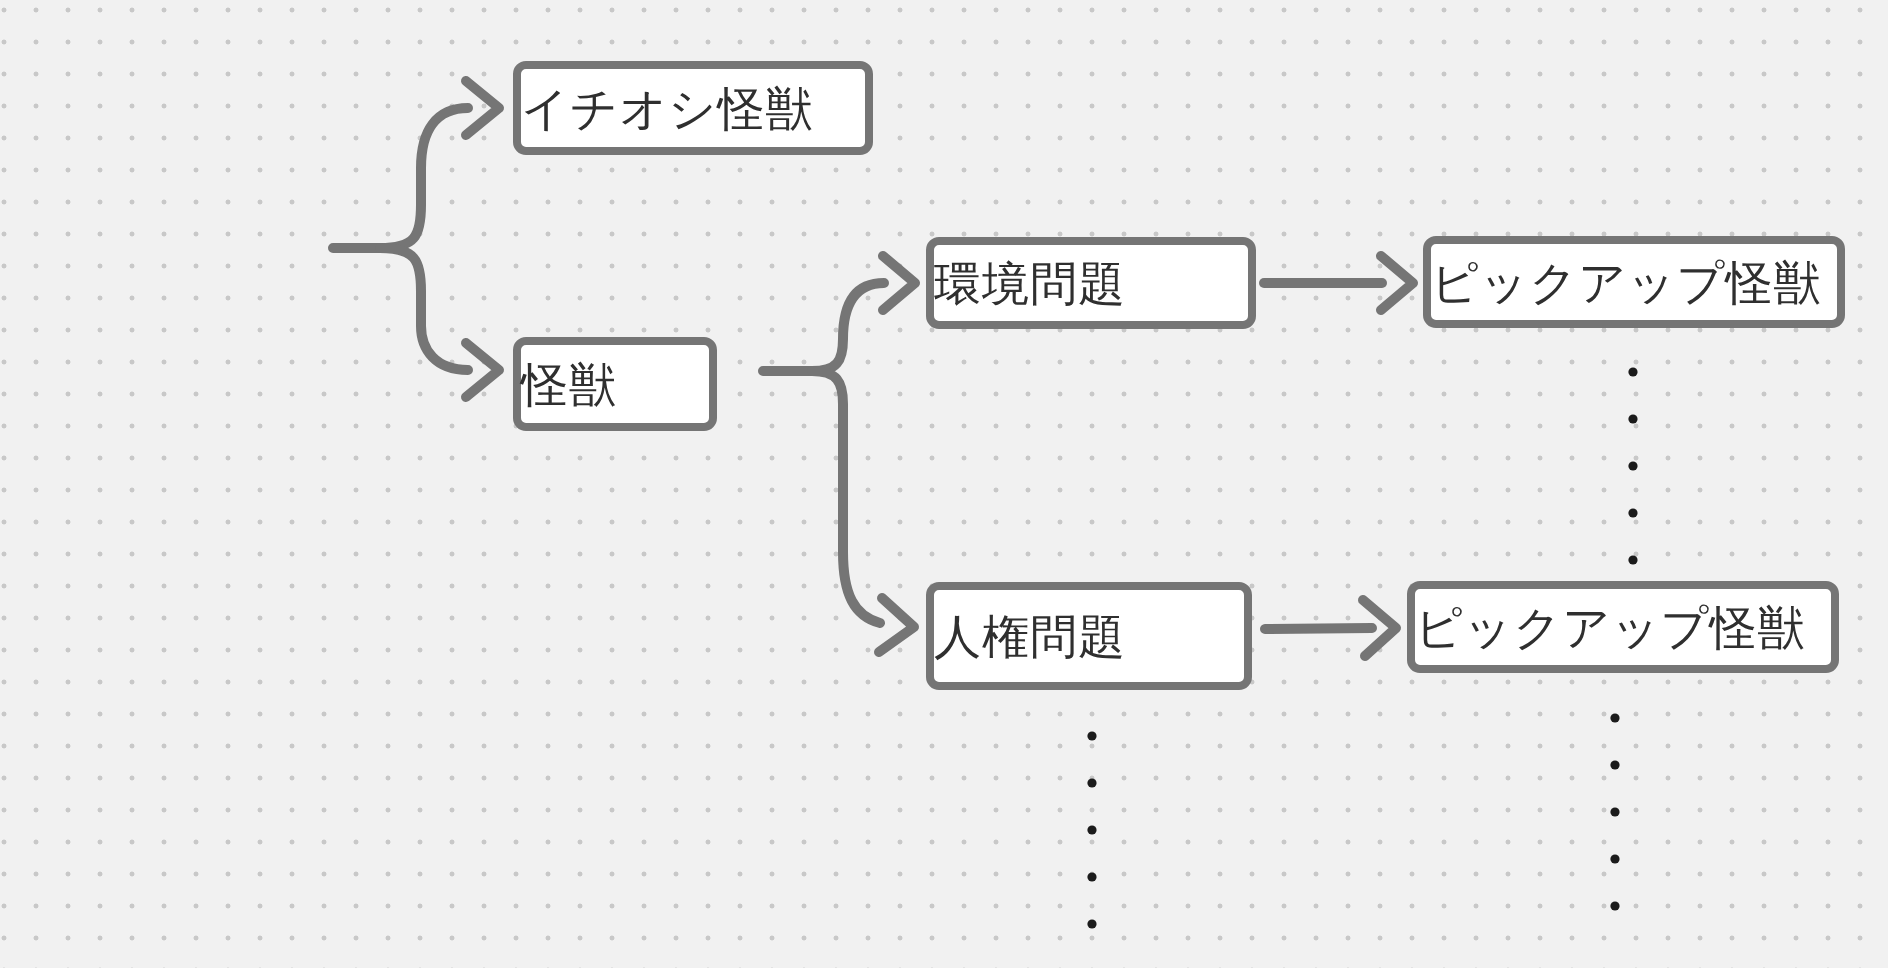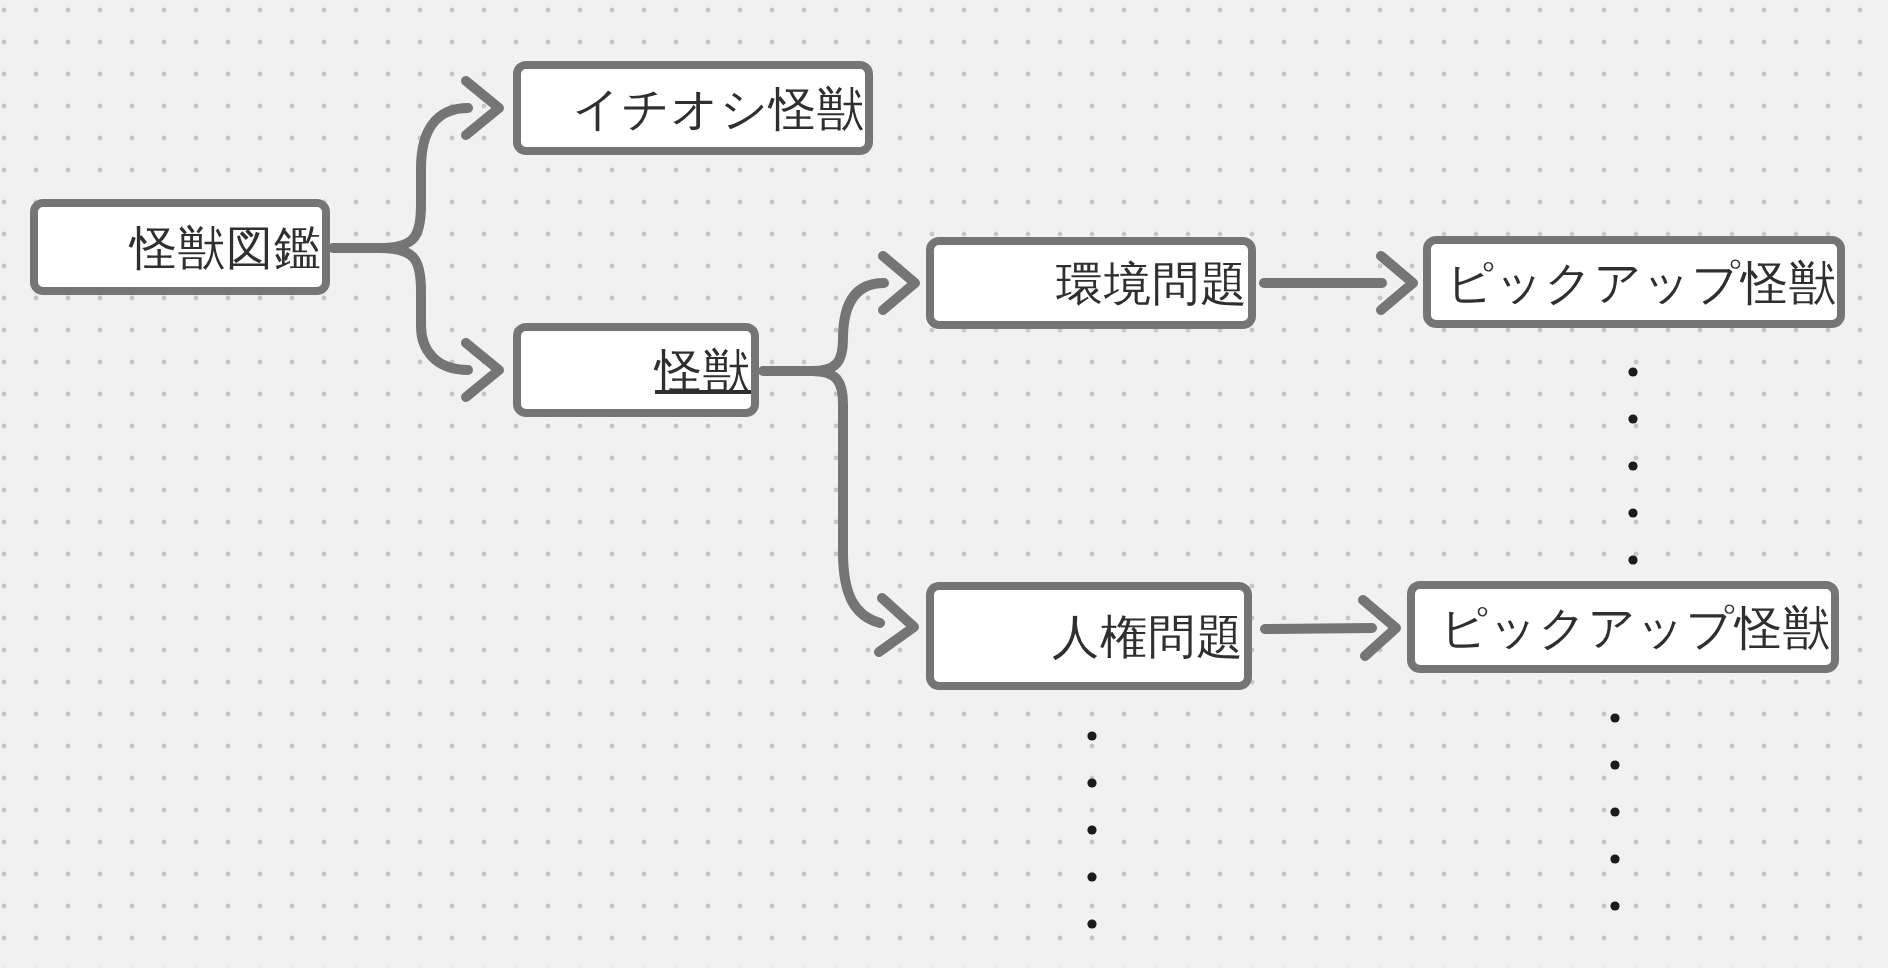--- a/index.html
+++ b/index.html
@@ -33,21 +33,21 @@
     stroke-linejoin: round;
   }
   .node {
     position: absolute;
     box-sizing: border-box;
     background: #ffffff;
     border: 8px solid #757575;
     border-radius: 13px;
     display: flex;
     align-items: center;
-    justify-content: flex-end;
+    justify-content: flex-start;
     font-size: 47px;
     line-height: 1;
     color: #2f2f2f;
     letter-spacing: 1px;
     white-space: nowrap;
     cursor: default;
   }
 </style>
 </head>
 <body>
@@ -98,27 +98,24 @@
         <circle cx="1092" cy="877" r="4.6" fill="#1b1b1b"></circle>
         <circle cx="1092" cy="924" r="4.6" fill="#1b1b1b"></circle>
         <circle cx="1615" cy="718" r="4.6" fill="#1b1b1b"></circle>
         <circle cx="1615" cy="765" r="4.6" fill="#1b1b1b"></circle>
         <circle cx="1615" cy="812" r="4.6" fill="#1b1b1b"></circle>
         <circle cx="1615" cy="859" r="4.6" fill="#1b1b1b"></circle>
         <circle cx="1615" cy="906" r="4.6" fill="#1b1b1b"></circle>
       </g>
   </svg>
 
-  <div class="node" style="left: 30px; top: 199px; width: 300px; height: 96px;">
-    <span>怪獣図鑑</span>
-  </div>
   <div class="node" style="left: 513px; top: 61px; width: 360px; height: 94px;">
     <span>イチオシ怪獣</span>
   </div>
-  <div class="node" style="left: 513px; top: 323px; width: 246px; height: 94px; text-decoration: underline;">
+  <div class="node" style="left: 513px; top: 337px; width: 204px; height: 94px;">
     <span>怪獣</span>
   </div>
   <div class="node" style="left: 926px; top: 237px; width: 330px; height: 92px;">
     <span>環境問題</span>
   </div>
   <div class="node" style="left: 1423px; top: 236px; width: 422px; height: 92px;">
     <span>ピックアップ怪獣</span>
   </div>
   <div class="node" style="left: 926px; top: 582px; width: 326px; height: 108px;">
     <span>人権問題</span>

